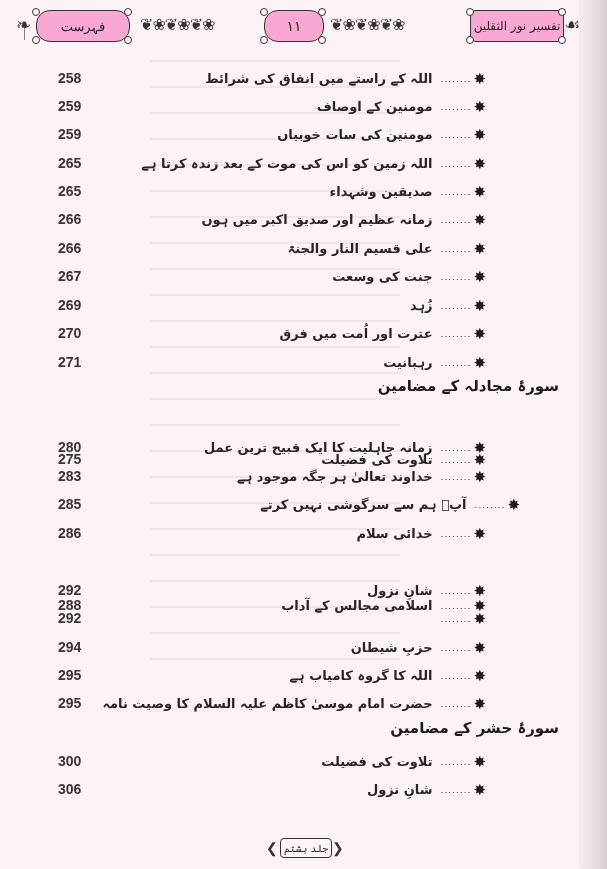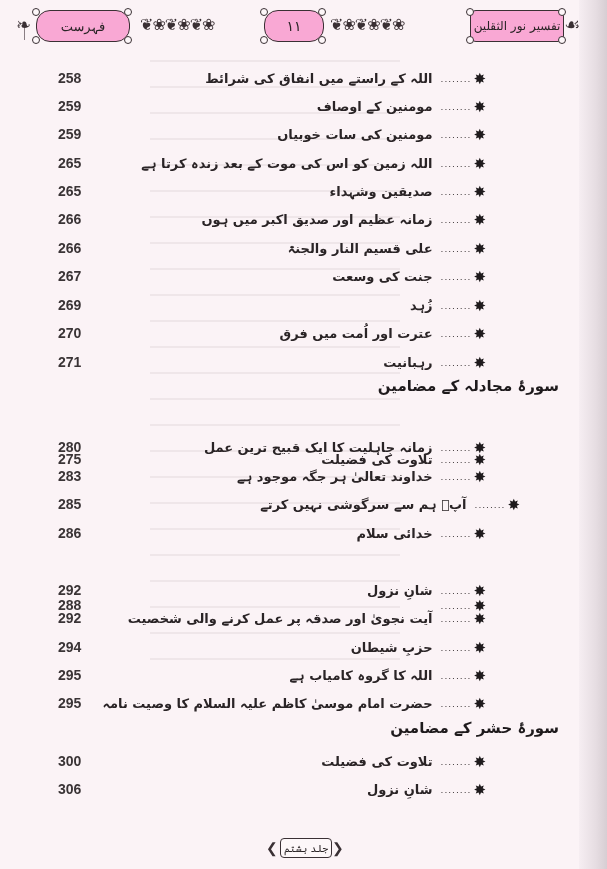--- a/index.html
+++ b/index.html
@@ -389,36 +389,36 @@
         <span class="bullet">✸</span>
         <span class="dots">........</span>
         <span class="title">خدائی سلام</span>
       </div>
   </div>
   <div class="row" style="top:483px;margin-top:44px;">
     <span class="page-num">288</span>
     <div class="entry">
         <span class="bullet">✸</span>
         <span class="dots">........</span>
+        <span class="title">اسلامی مجالس کے آداب</span>
       </div>
   </div>
   <div class="row" style="top:512px;">
     <span class="page-num">292</span>
     <div class="entry">
         <span class="bullet">✸</span>
         <span class="dots">........</span>
         <span class="title">شانِ نزول</span>
       </div>
   </div>
   <div class="row" style="top:540px;">
     <span class="page-num">292</span>
     <div class="entry">
         <span class="bullet">✸</span>
         <span class="dots">........</span>
-        <span class="title">آیت نجویٰ اور صدقہ پر عمل کرنے والی شخصیت</span>
       </div>
   </div>
   <div class="row" style="top:569px;">
     <span class="page-num">294</span>
     <div class="entry">
         <span class="bullet">✸</span>
         <span class="dots">........</span>
         <span class="title">حزبِ شیطان</span>
       </div>
   </div>

